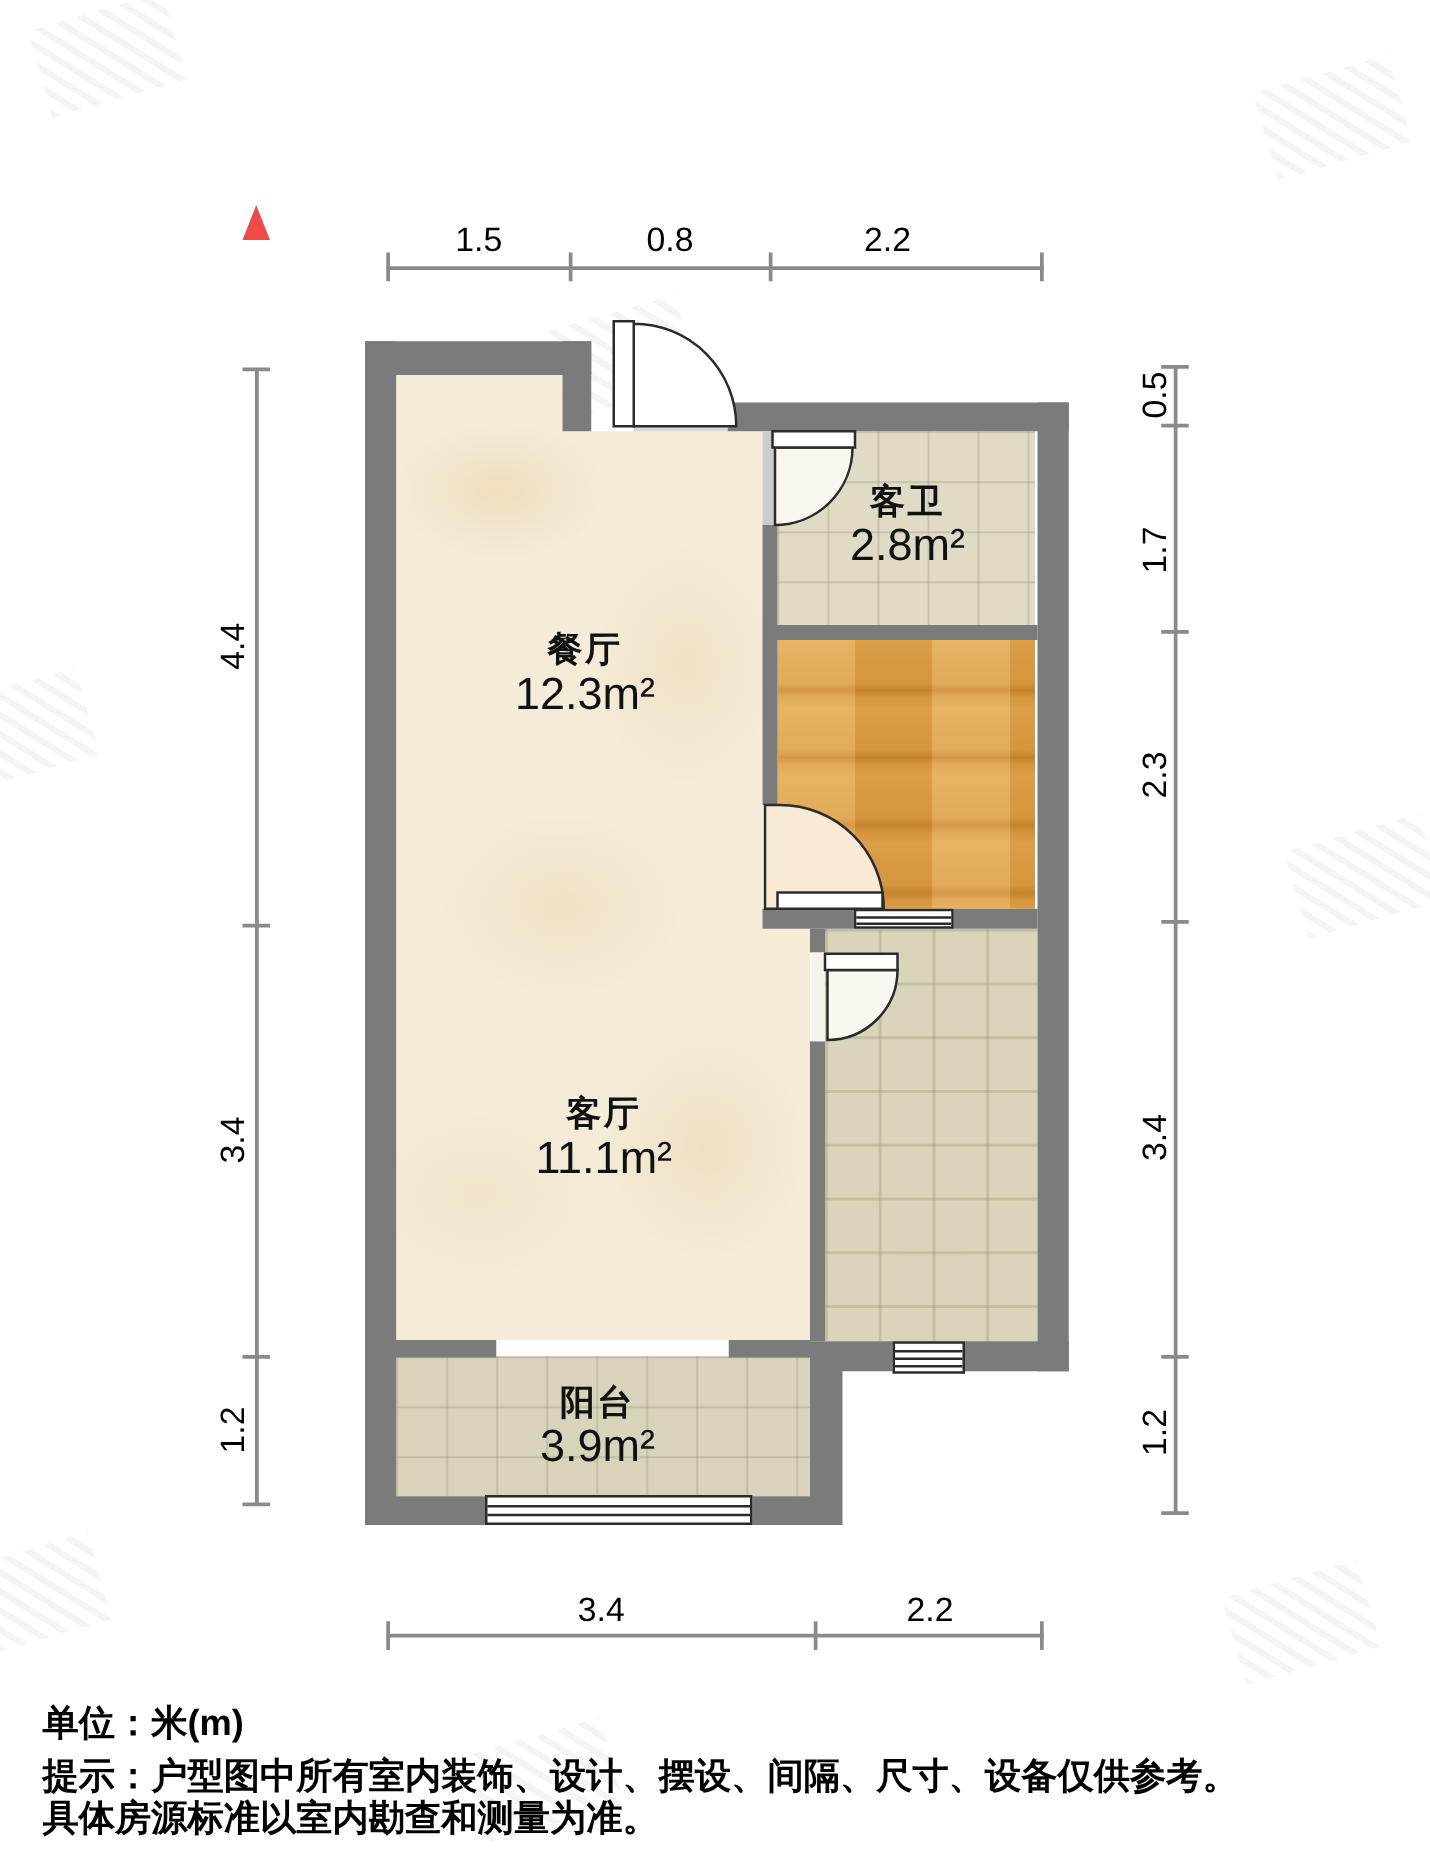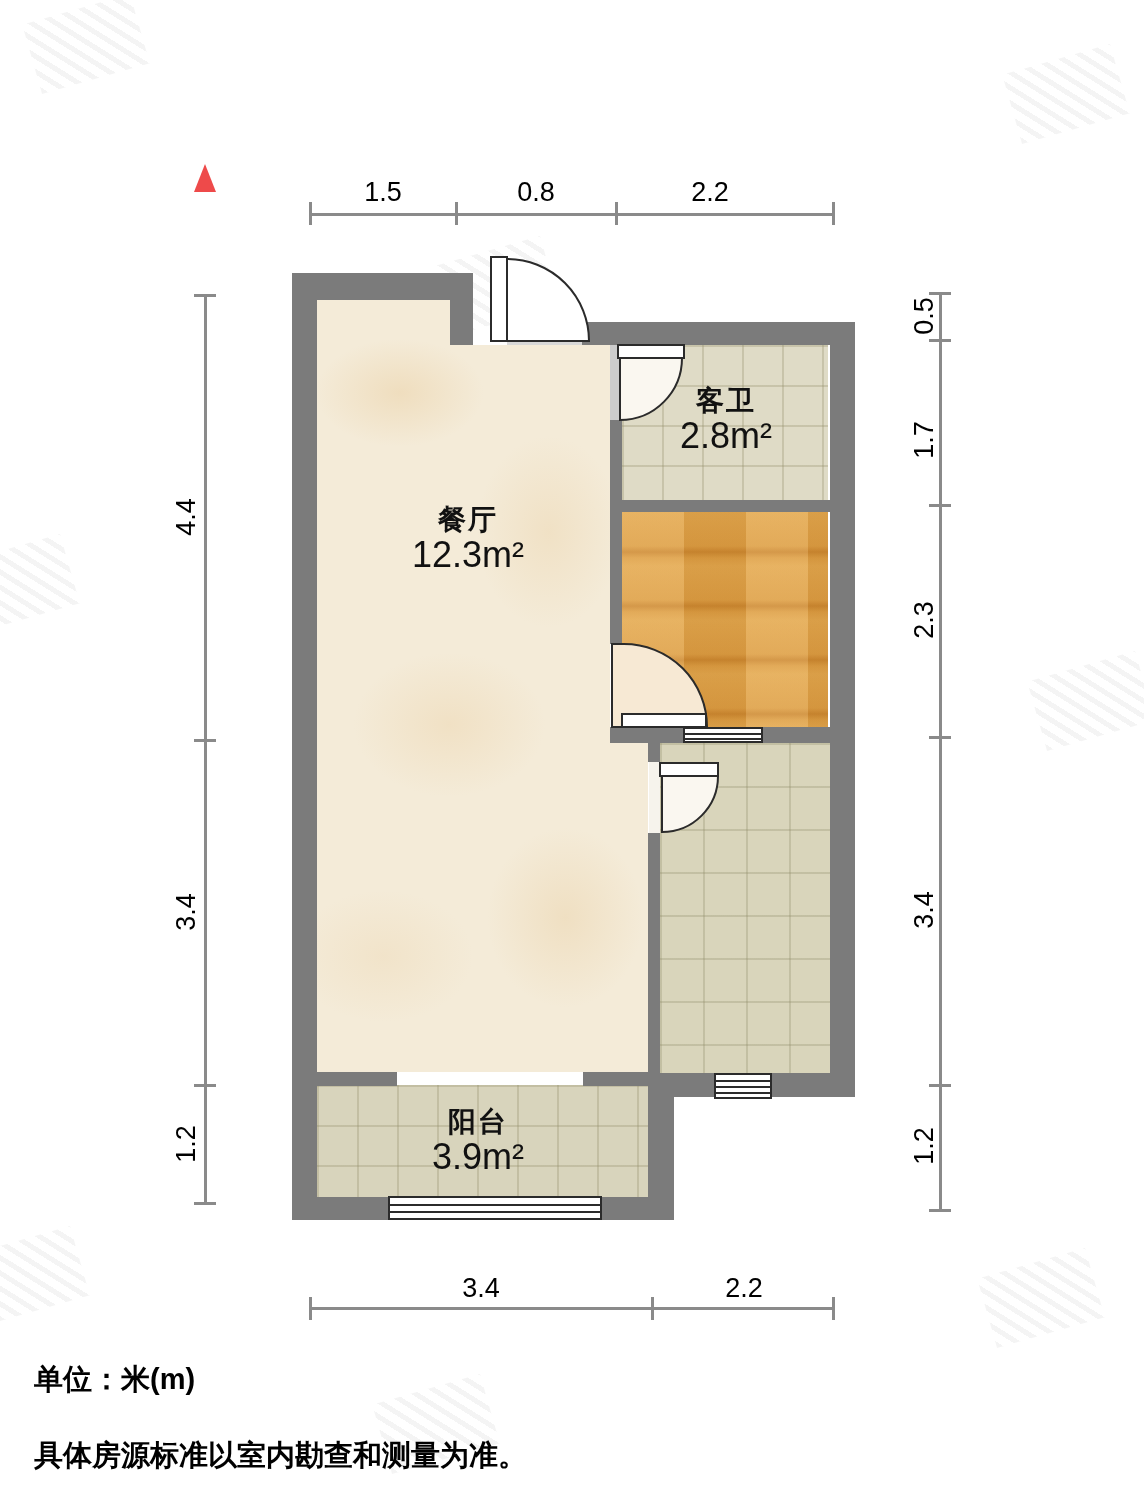--- a/index.html
+++ b/index.html
@@ -137,20 +137,24 @@
   </div>
 
   <div class="room-label" style="left:388px;top:502px">
     <div class="rn">餐厅</div>
     <div class="ra">12.3m²</div>
   </div>
   <div class="room-label" style="left:646px;top:383px">
     <div class="rn">客卫</div>
     <div class="ra">2.8m²</div>
   </div>
+  <div class="room-label" style="left:403px;top:873px">
+    <div class="rn">客厅</div>
+    <div class="ra">11.1m²</div>
+  </div>
   <div class="room-label" style="left:398px;top:1104px">
     <div class="rn">阳台</div>
     <div class="ra">3.9m²</div>
   </div>
 
   <div class="dl" style="left:310px;top:213px;width:525px;height:3px"></div>
   <div class="dl" style="left:309px;top:202px;width:3px;height:23px"></div>
   <div class="dl" style="left:455px;top:202px;width:3px;height:23px"></div>
   <div class="dl" style="left:615px;top:202px;width:3px;height:23px"></div>
   <div class="dl" style="left:832px;top:202px;width:3px;height:23px"></div>
@@ -181,15 +185,16 @@
   <div class="dl" style="left:929px;top:736px;width:22px;height:3px"></div>
   <div class="dl" style="left:929px;top:1084px;width:22px;height:3px"></div>
   <div class="dl" style="left:929px;top:1209px;width:22px;height:3px"></div>
   <div class="dim vert" style="left:884px;top:300px">0.5</div>
   <div class="dim vert" style="left:884px;top:424px">1.7</div>
   <div class="dim vert" style="left:884px;top:604px">2.3</div>
   <div class="dim vert" style="left:884px;top:894px">3.4</div>
   <div class="dim vert" style="left:884px;top:1130px">1.2</div>
 
   <div class="foot" style="top:1362px">单位：米(m)</div>
+  <div class="foot" style="top:1404px">提示：户型图中所有室内装饰、设计、摆设、间隔、尺寸、设备仅供参考。</div>
   <div class="foot" style="top:1438px">具体房源标准以室内勘查和测量为准。</div>
 
 </div>
 
 </body></html>

